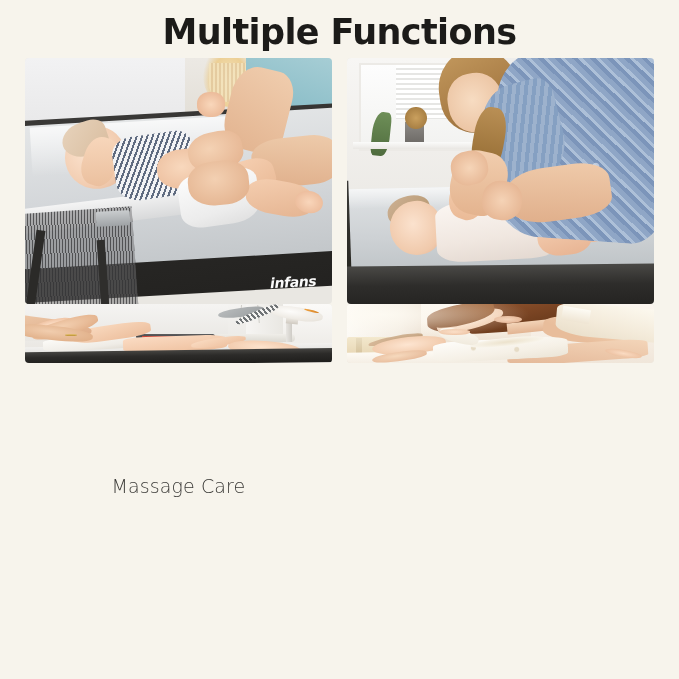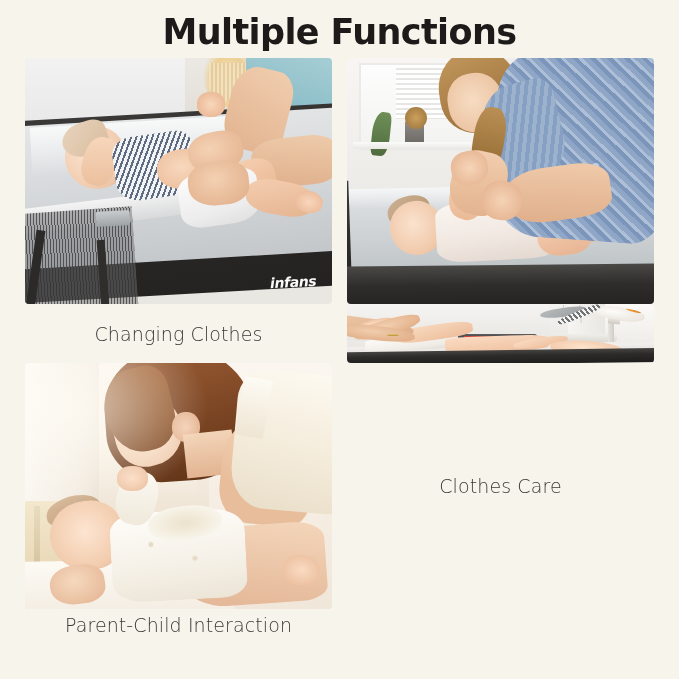--- a/index.html
+++ b/index.html
@@ -462,23 +462,20 @@
         <div class="layer p2-ruffle"></div>
         <div class="layer p2-ponytail"></div>
         <div class="layer p2-armL"></div>
         <div class="layer p2-armR"></div>
         <div class="layer p2-handA"></div>
         <div class="layer p2-handB"></div>
         <div class="layer p2-base"></div>
       </div>
     </div>
 
-    <div class="cell-caption">
-      <span class="caption">Changing Clothes</span>
-    </div>
 
     <div class="cell-photo">
       <div class="photo">
         <div class="layer p3-bg"></div>
         <div class="layer p3-wall"></div>
         <div class="layer p3-winR"></div>
         <div class="layer p3-curtain"></div>
         <div class="layer p3-blur"></div>
         <div class="layer p3-shelf"></div>
         <div class="layer p3-bowl"></div>
@@ -529,20 +526,17 @@
         <div class="layer p4-blace"></div>
         <div class="layer p4-barm"></div>
         <div class="layer p4-bfist"></div>
         <div class="layer p4-bfoot"></div>
         <div class="layer p4-hand"></div>
         <div class="layer p4-glow"></div>
       </div>
     </div>
 
     <div class="cell-caption">
-      <span class="caption">Clothes Care</span>
-    </div>
-    <div class="cell-caption">
-      <span class="caption">Parent-Child Interaction</span>
+      <span class="caption">Massage Care</span>
     </div>
 
   </div>
 </div>
 
 </body></html>

